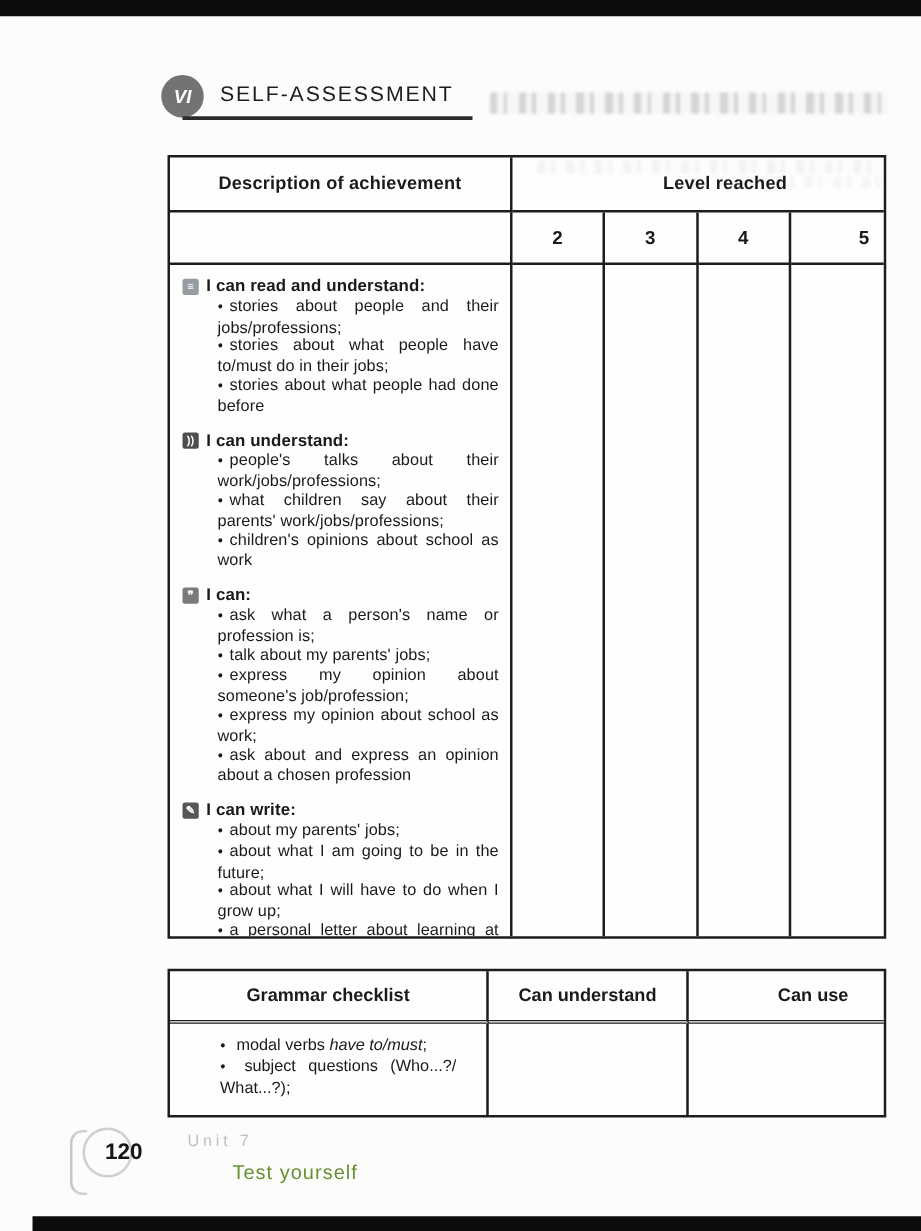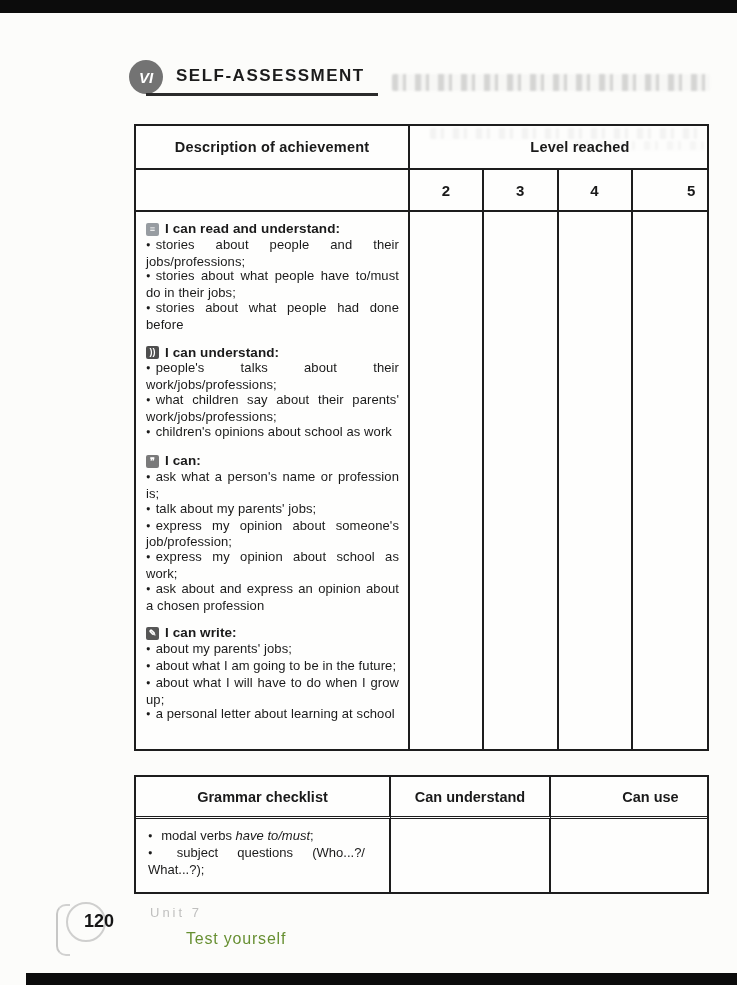--- a/index.html
+++ b/index.html
@@ -16,21 +16,21 @@
 
   
   .badge {
     position:absolute; left:129px; top:60px; width:34px; height:34px;
     background:#737373; border-radius:50%; color:#fff;
     font-weight:bold; font-style:italic; font-size:15px;
     display:flex; align-items:center; justify-content:center;
   }
   .heading {
     position:absolute; left:176px; top:66px;
-    font-size:17px; font-weight:bold; letter-spacing:1.5px; color:#1c1c1c;
+    font-size:17px; font-weight:normal; letter-spacing:1.5px; color:#1c1c1c;
   }
   .heading-underline { position:absolute; left:146px; top:93px; width:232px; height:3px; background:#2b2b2b; }
 
   
   .smudge {
     position:absolute; border-radius:2px; pointer-events:none;
     background:repeating-linear-gradient(90deg,
       rgba(110,110,110,.55) 0 6px, rgba(180,180,180,.22) 6px 11px,
       rgba(90,90,90,.5) 11px 14px, rgba(200,200,200,.18) 14px 23px);
     filter:blur(1.2px);
@@ -60,21 +60,21 @@
   .icon {
     flex:none; width:13px; height:13px; border-radius:2px;
     color:#fff; font-size:9px; font-weight:bold; line-height:13px; text-align:center;
     overflow:hidden;
   }
   .ic-read   { background:#979ca1; }
   .ic-listen { background:#4e4e4e; }
   .ic-speak  { background:#7a7a7a; }
   .ic-write  { background:#565656; }
 
-  .bullet { text-align:justify; }
+  .bullet { text-align:justify;margin-left:28px; }
   .bullet::before {
     content:"●"; font-size:7.5px; display:inline-block;
     transform:translateY(-2px); margin-right:5px;
   }
   em { font-style:italic; }
 
   
   .table2 {
     position:absolute; left:134px; top:775px; width:575px; height:119px;
     border:2px solid #1d1d1d; display:grid;

